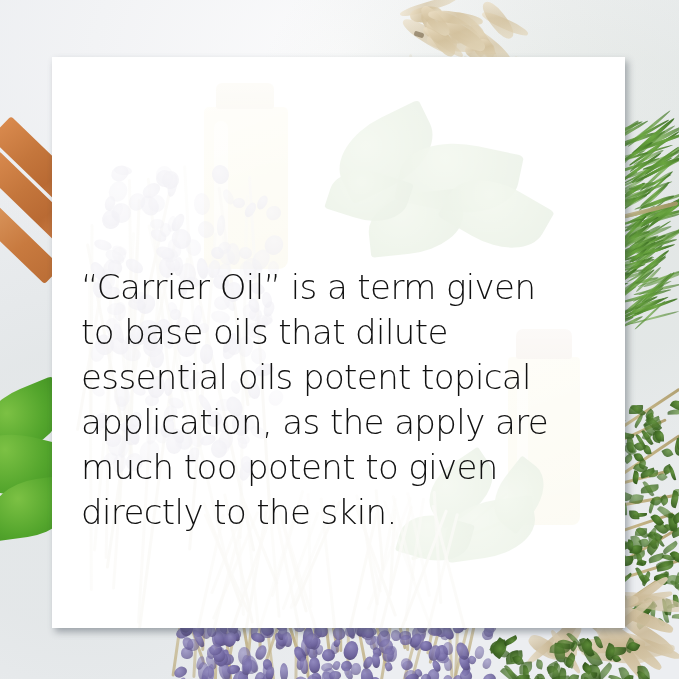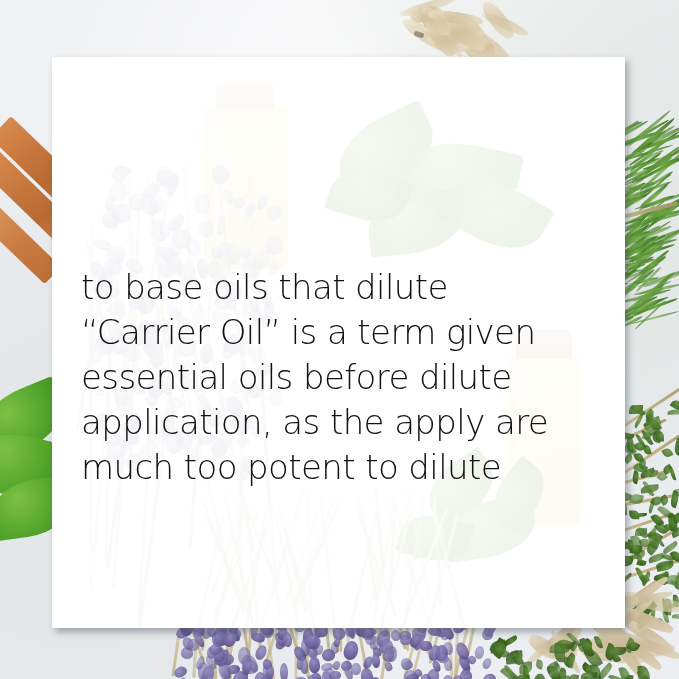--- a/index.html
+++ b/index.html
@@ -1169,22 +1169,23 @@
           <div class="stem" style="left: 203.565px; top: 7.09306px; width: 3px; height: 88.2891px; transform: rotate(-13.9088deg); opacity: 0.577998;"></div>
           <div class="stem" style="left: 7.71919px; top: 24.5891px; width: 3px; height: 148.096px; transform: rotate(12.4896deg); opacity: 0.713714;"></div>
         </div>
     </div>
 
     <div class="card-veil"></div>
 
     <div class="text-layer">
 
       <p id="body-copy">
+          <span class="ln">“Carrier Oil” is a term given</span>
           <span class="ln">to base oils that dilute</span>
-          <span class="ln">“Carrier Oil” is a term given</span>
-          <span class="ln">essential oils before dilute</span>
+          <span class="ln">essential oils potent topical</span>
           <span class="ln">application, as the apply are</span>
-          <span class="ln">much too potent to dilute</span>
+          <span class="ln">much too potent to given</span>
+          <span class="ln">directly to the skin.</span>
         </p>
     </div>
 
   </div>
 </div>
 
 </body></html>

